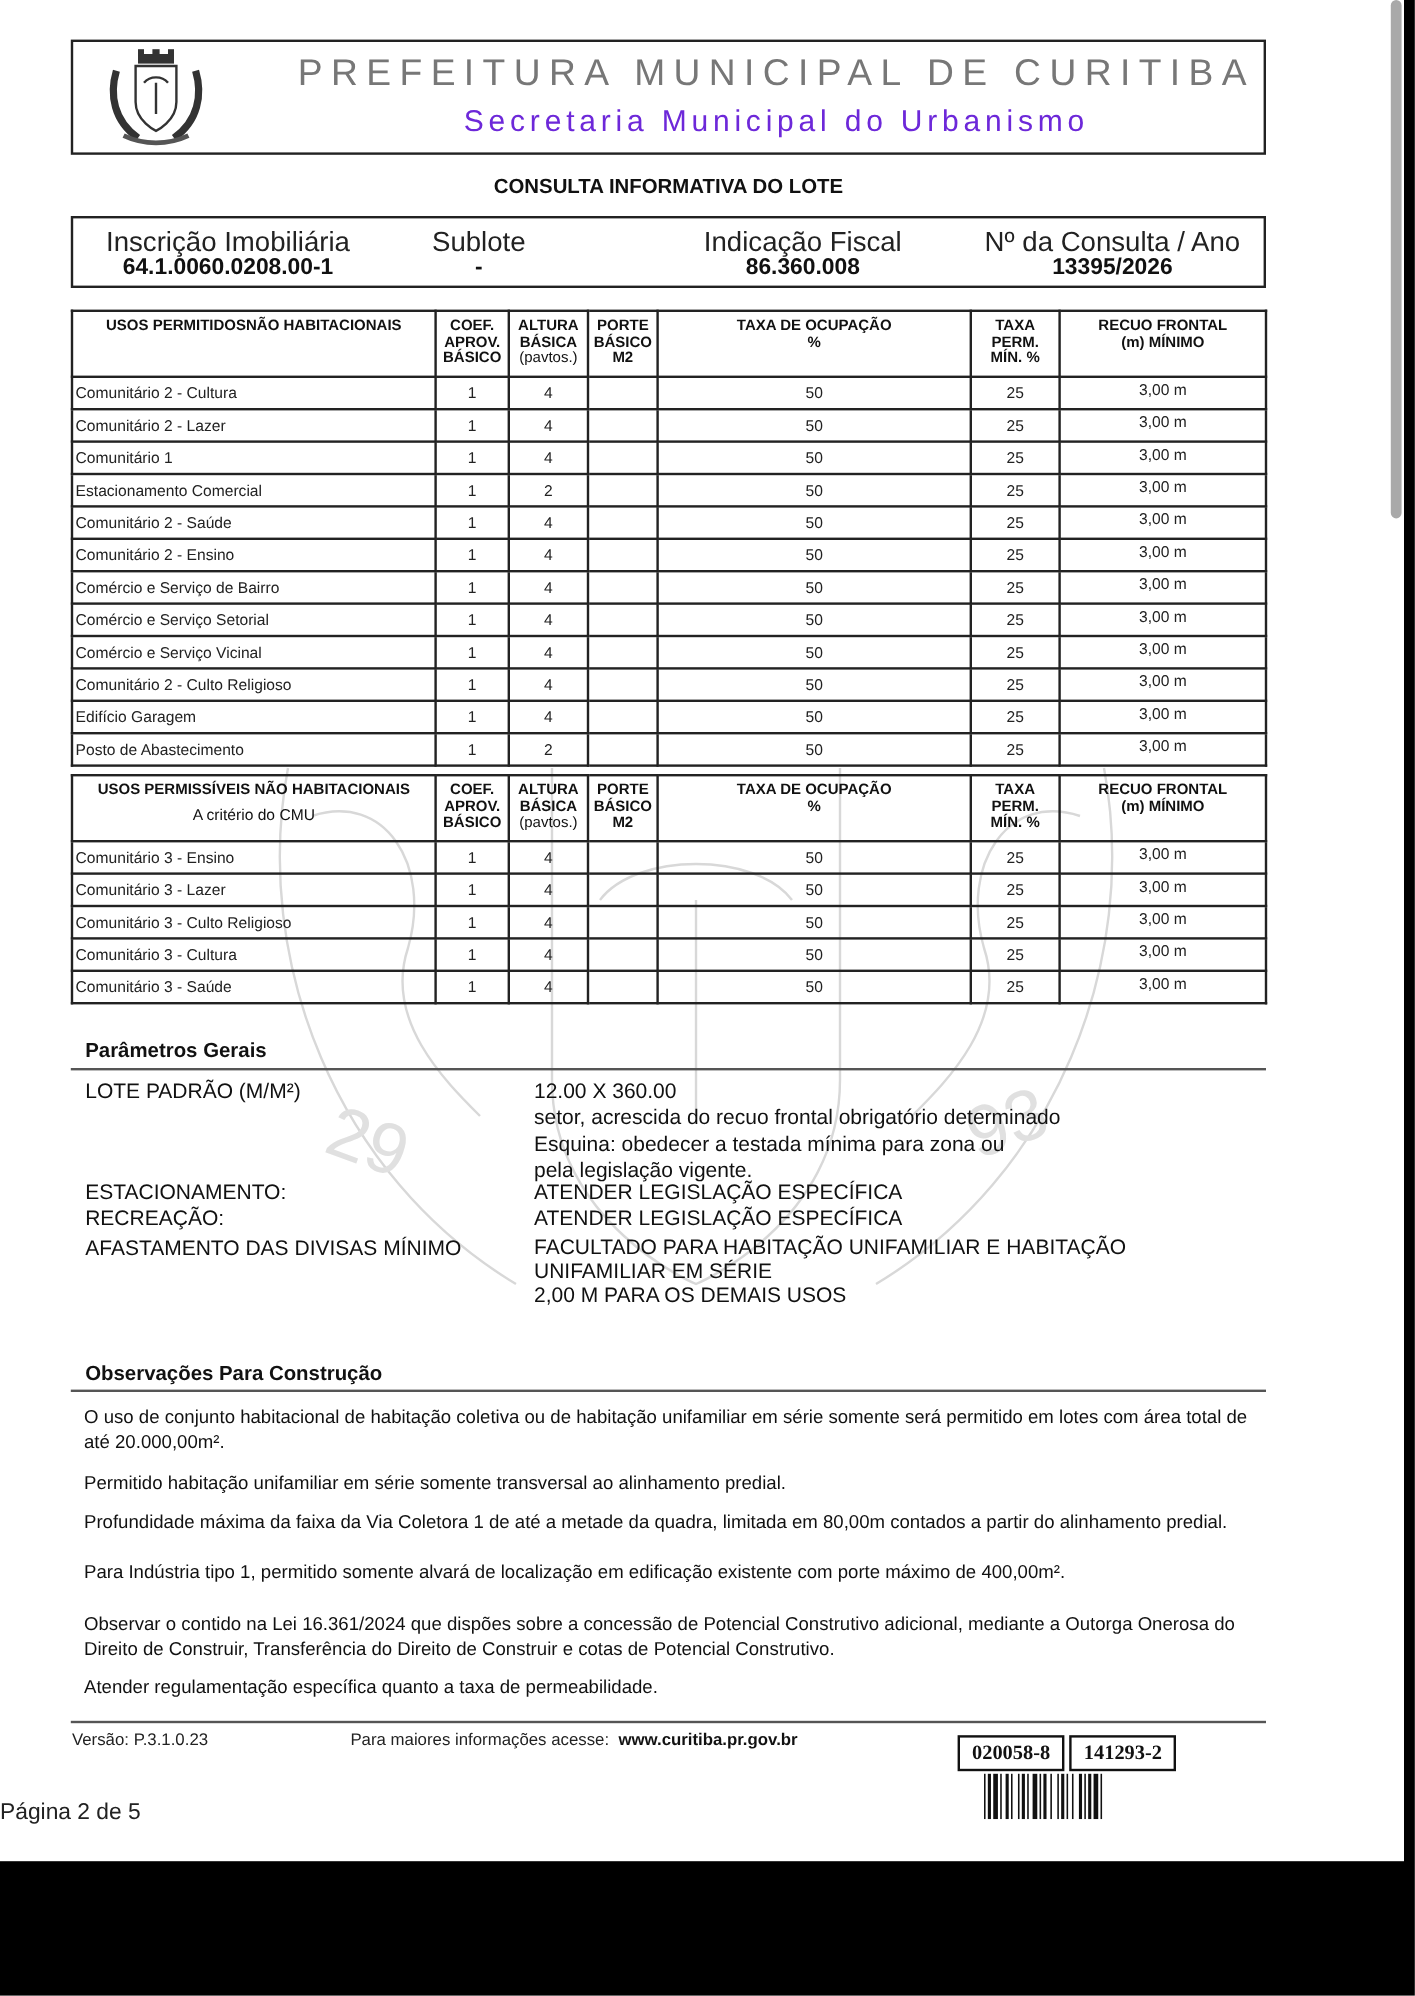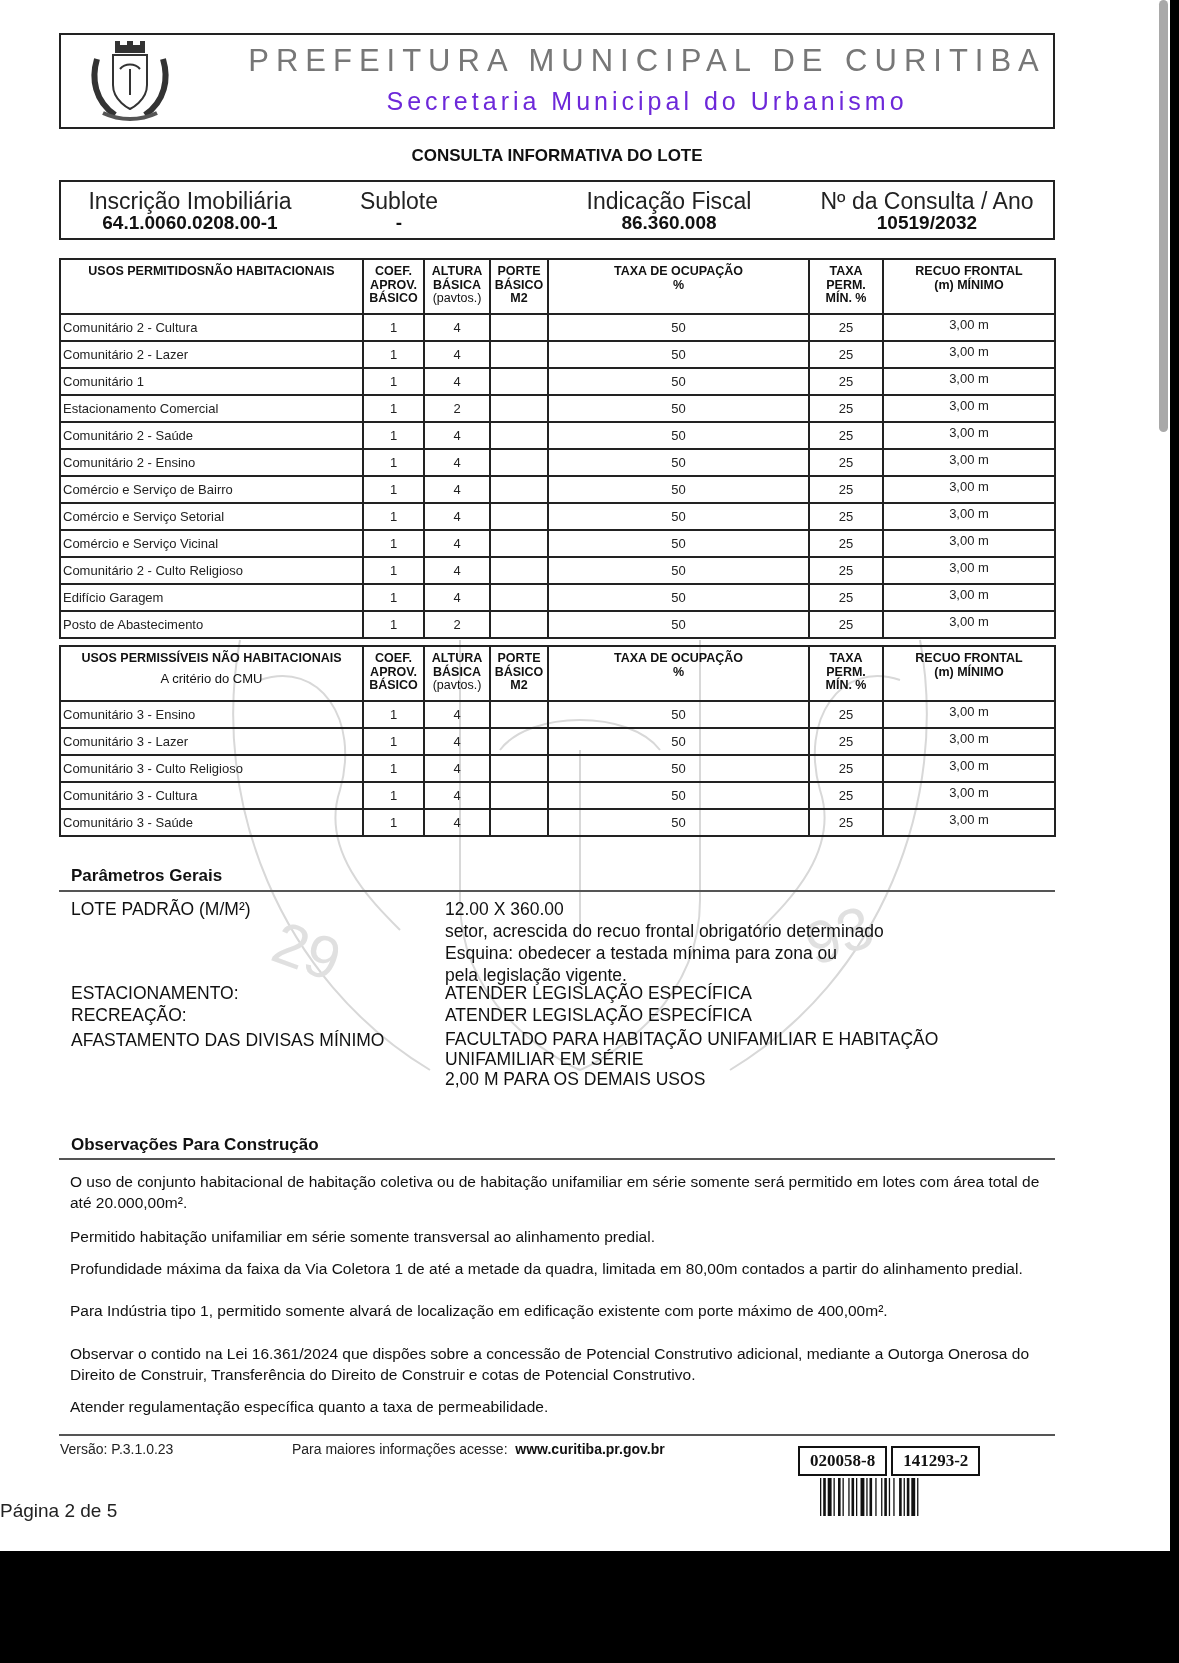--- a/index.html
+++ b/index.html
@@ -139,21 +139,21 @@
     <div class="id-col" style="left:288px;width:100px;">
       <div class="lbl">Sublote</div>
       <div class="val">-</div>
     </div>
     <div class="id-col" style="left:518px;width:180px;">
       <div class="lbl">Indicação Fiscal</div>
       <div class="val">86.360.008</div>
     </div>
     <div class="id-col" style="left:756px;width:220px;">
       <div class="lbl">Nº da Consulta / Ano</div>
-      <div class="val">10519/2032</div>
+      <div class="val">13395/2026</div>
     </div>
   </div>
 
   <table class="uses" id="tbl-permitted" style="top:258px;">
     <colgroup>
       <col style="width:303px">
         <col style="width:61px">
         <col style="width:66px">
         <col style="width:58px">
       <col style="width:261px">

